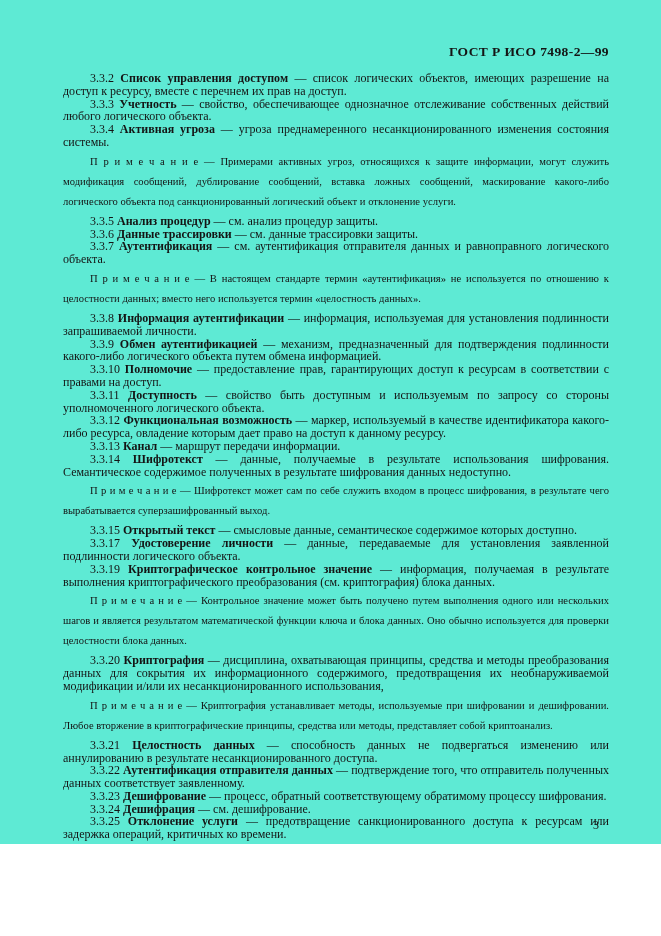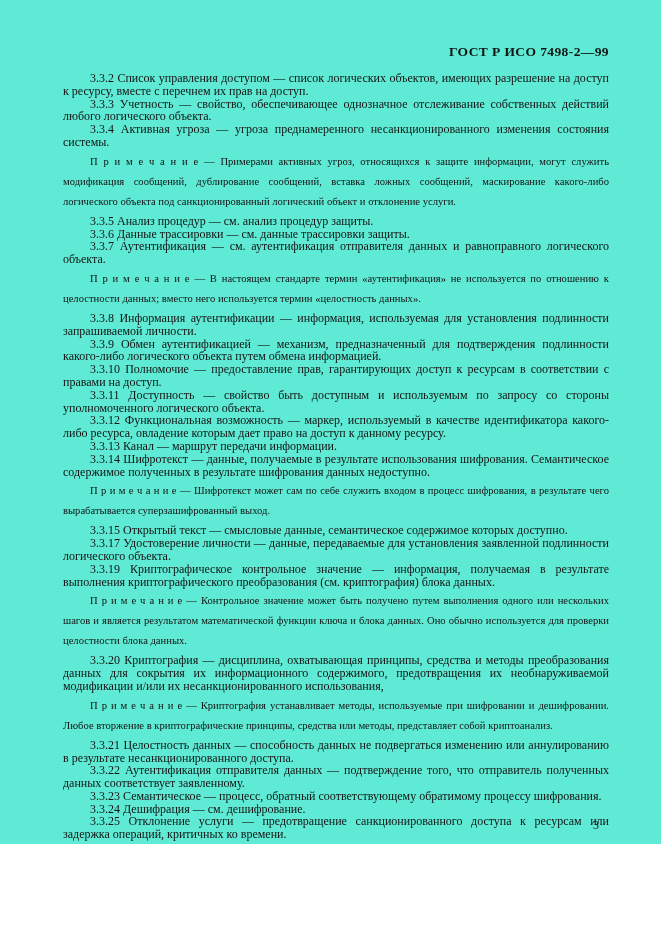--- a/index.html
+++ b/index.html
@@ -32,21 +32,21 @@
     line-height: 12.8px;
     text-align: justify;
   }
   .content p { margin: 0; text-indent: 27px; }
   .content p.term { font-size: 12px; }
   .content p.note {
     font-size: 10.6px;
     line-height: 20px;
     margin: 3px 0;
   }
-  .content b { font-weight: normal; }
+  .content b { font-weight: bold; }
   .page-number {
     position: absolute;
     top: 818px;
     left: 63px;
     width: 536px;
     text-align: right;
     font-size: 12px;
   }
 </style>
 </head>
@@ -73,19 +73,19 @@
       <p class="term"><span>3.3.14 </span><b>Шифротекст</b> — данные, получаемые в результате использования шифрования. Семантическое содержимое полученных в результате шифрования данных недоступно.</p>
       <p class="note"><span>П р и м е ч а н и е</span> — Шифротекст может сам по себе служить входом в процесс шифрования, в результате чего вырабатывается суперзашифрованный выход.</p>
       <p class="term"><span>3.3.15 </span><b>Открытый текст</b> — смысловые данные, семантическое содержимое которых доступно.</p>
       <p class="term"><span>3.3.17 </span><b>Удостоверение личности</b> — данные, передаваемые для установления заявленной подлинности логического объекта.</p>
       <p class="term"><span>3.3.19 </span><b>Криптографическое контрольное значение</b> — информация, получаемая в результате выполнения криптографического преобразования (см. криптография) блока данных.</p>
       <p class="note"><span>П р и м е ч а н и е</span> — Контрольное значение может быть получено путем выполнения одного или нескольких шагов и является результатом математической функции ключа и блока данных. Оно обычно используется для проверки целостности блока данных.</p>
       <p class="term"><span>3.3.20 </span><b>Криптография</b> — дисциплина, охватывающая принципы, средства и методы преобразования данных для сокрытия их информационного содержимого, предотвращения их необнаруживаемой модификации и/или их несанкционированного использования,</p>
       <p class="note"><span>П р и м е ч а н и е</span> — Криптография устанавливает методы, используемые при шифровании и дешифровании. Любое вторжение в криптографические принципы, средства или методы, представляет собой криптоанализ.</p>
       <p class="term"><span>3.3.21 </span><b>Целостность данных</b> — способность данных не подвергаться изменению или аннулированию в результате несанкционированного доступа.</p>
       <p class="term"><span>3.3.22 </span><b>Аутентификация отправителя данных</b> — подтверждение того, что отправитель полученных данных соответствует заявленному.</p>
-      <p class="term"><span>3.3.23 </span><b>Семантическое</b> — процесс, обратный соответствующему обратимому процессу шифрования.</p>
+      <p class="term"><span>3.3.23 </span><b>Дешифрование</b> — процесс, обратный соответствующему обратимому процессу шифрования.</p>
       <p class="term"><span>3.3.24 </span><b>Дешифрация</b> — см. дешифрование.</p>
       <p class="term"><span>3.3.25 </span><b>Отклонение услуги</b> — предотвращение санкционированного доступа к ресурсам или задержка операций, критичных ко времени.</p>
     </div>
 
   <div class="page-number">3</div>
 </div>
 
 </body></html>

